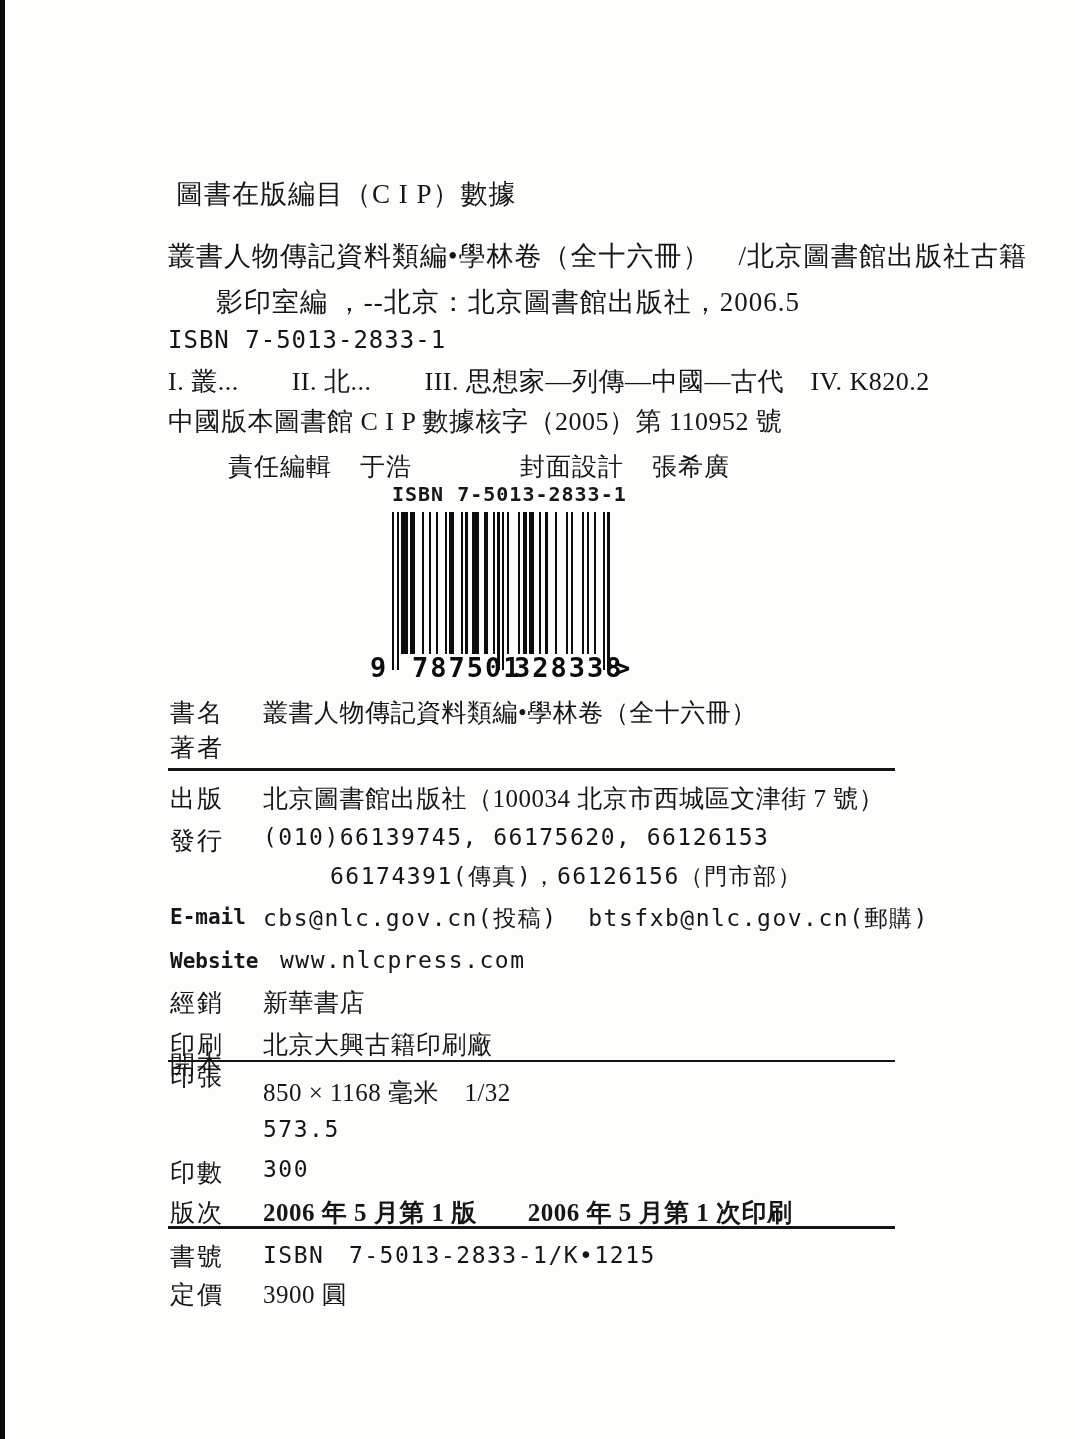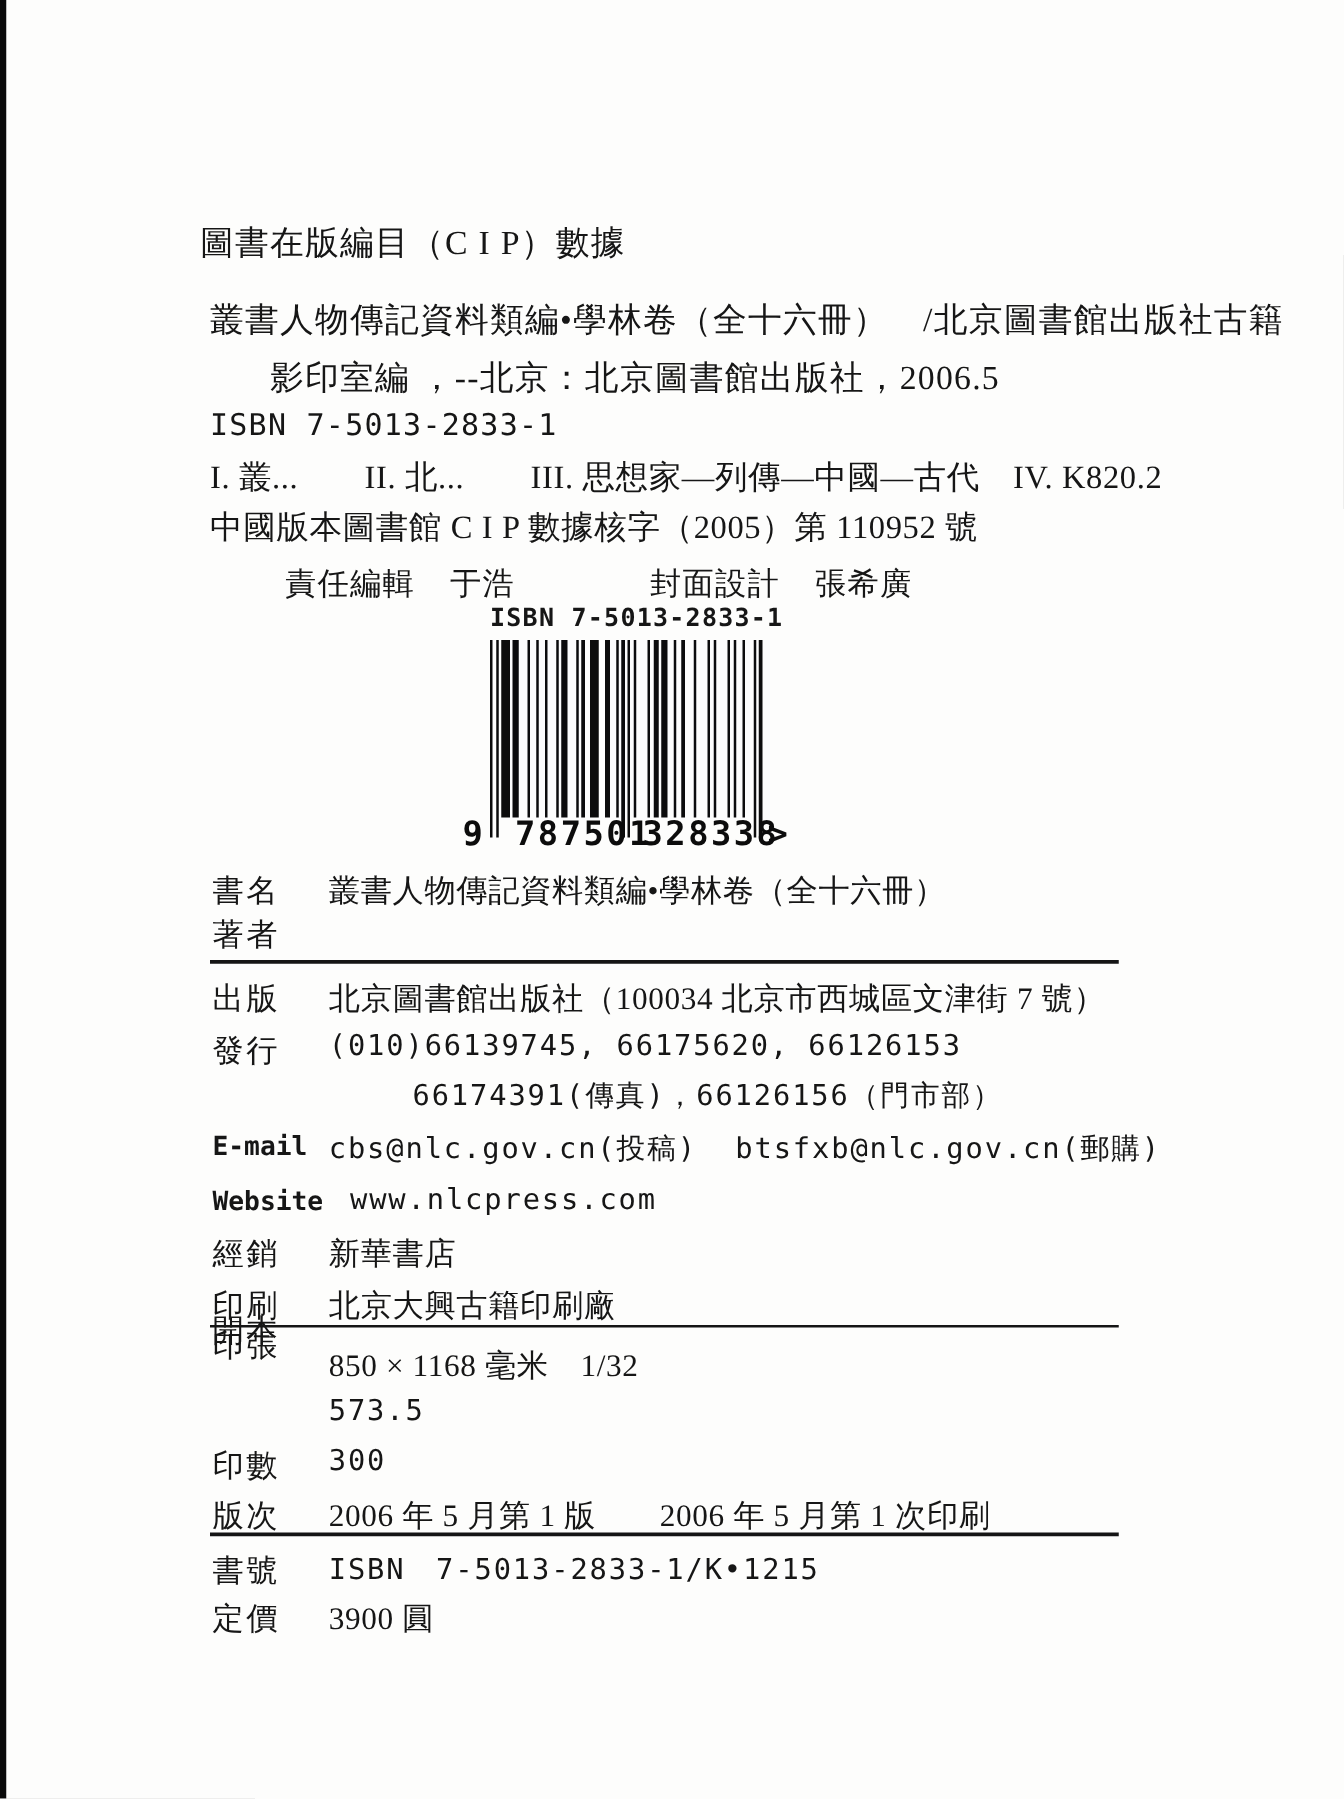--- a/index.html
+++ b/index.html
@@ -37,21 +37,21 @@
     font-weight:bold;font-size:27px;color:#0c0c0c;white-space:pre;
   }
 </style>
 </head>
 <body>
 
 <div class="page">
 
   <div class="scan-edge"></div>
 
-  <div class="abs cjk-lg" style="left:160px;top:176px;">圖書在版編目（C I P）數據</div>
+  <div class="abs cjk-lg" style="left:176px;top:176px;">圖書在版編目（C I P）數據</div>
   <div class="abs cjk-lg" style="left:168px;top:238px;">叢書人物傳記資料類編•學林卷（全十六冊）　/北京圖書館出版社古籍</div>
   <div class="abs cjk-lg" style="left:216px;top:284px;">影印室編 ，--北京：北京圖書館出版社，2006.5</div>
   <div class="abs latin-line" style="left:168px;top:326px;">ISBN 7-5013-2833-1</div>
   <div class="abs cjk-md" style="left:168px;top:364px;">I. 叢...　　II. 北...　　III. 思想家—列傳—中國—古代　IV. K820.2</div>
   <div class="abs cjk-md" style="left:168px;top:404px;">中國版本圖書館 C I P 數據核字（2005）第 110952 號</div>
 
   <div class="abs cjk-row" style="left:228px;top:450px;">責任編輯</div>
   <div class="abs cjk-row" style="left:360px;top:450px;">于浩</div>
   <div class="abs cjk-row" style="left:520px;top:450px;">封面設計</div>
   <div class="abs cjk-row" style="left:652px;top:450px;">張希廣</div>
@@ -125,21 +125,21 @@
   <div class="row-label" style="top:1048px;">開本</div>
   <div class="row-value" style="top:1076px;">850 × 1168 毫米　1/32</div>
 
   <div class="row-label" style="top:1060px;text-align:right;">印張</div>
   <div class="row-value mono" style="top:1116px;">573.5</div>
 
   <div class="row-label" style="top:1156px;">印數</div>
   <div class="row-value mono" style="top:1156px;">300</div>
 
   <div class="row-label" style="top:1196px;">版次</div>
-  <div class="row-value" style="top:1196px;">2006 年 5 月第 1 版　　2006 年 5 月第 1 次印刷</div>
+  <div class="row-value" style="top:1196px;font-weight:bold;">2006 年 5 月第 1 版　　2006 年 5 月第 1 次印刷</div>
 
   <div class="rule" style="left:168px;top:1226px;width:727px;height:3px;"></div>
 
   <div class="row-label" style="top:1240px;text-align:center;">書號</div>
   <div class="row-value mono" style="top:1240px;">ISBN　7-5013-2833-1/K•1215</div>
 
   <div class="row-label" style="top:1278px;">定價</div>
   <div class="row-value" style="top:1278px;">3900 圓</div>
 
 </div>

